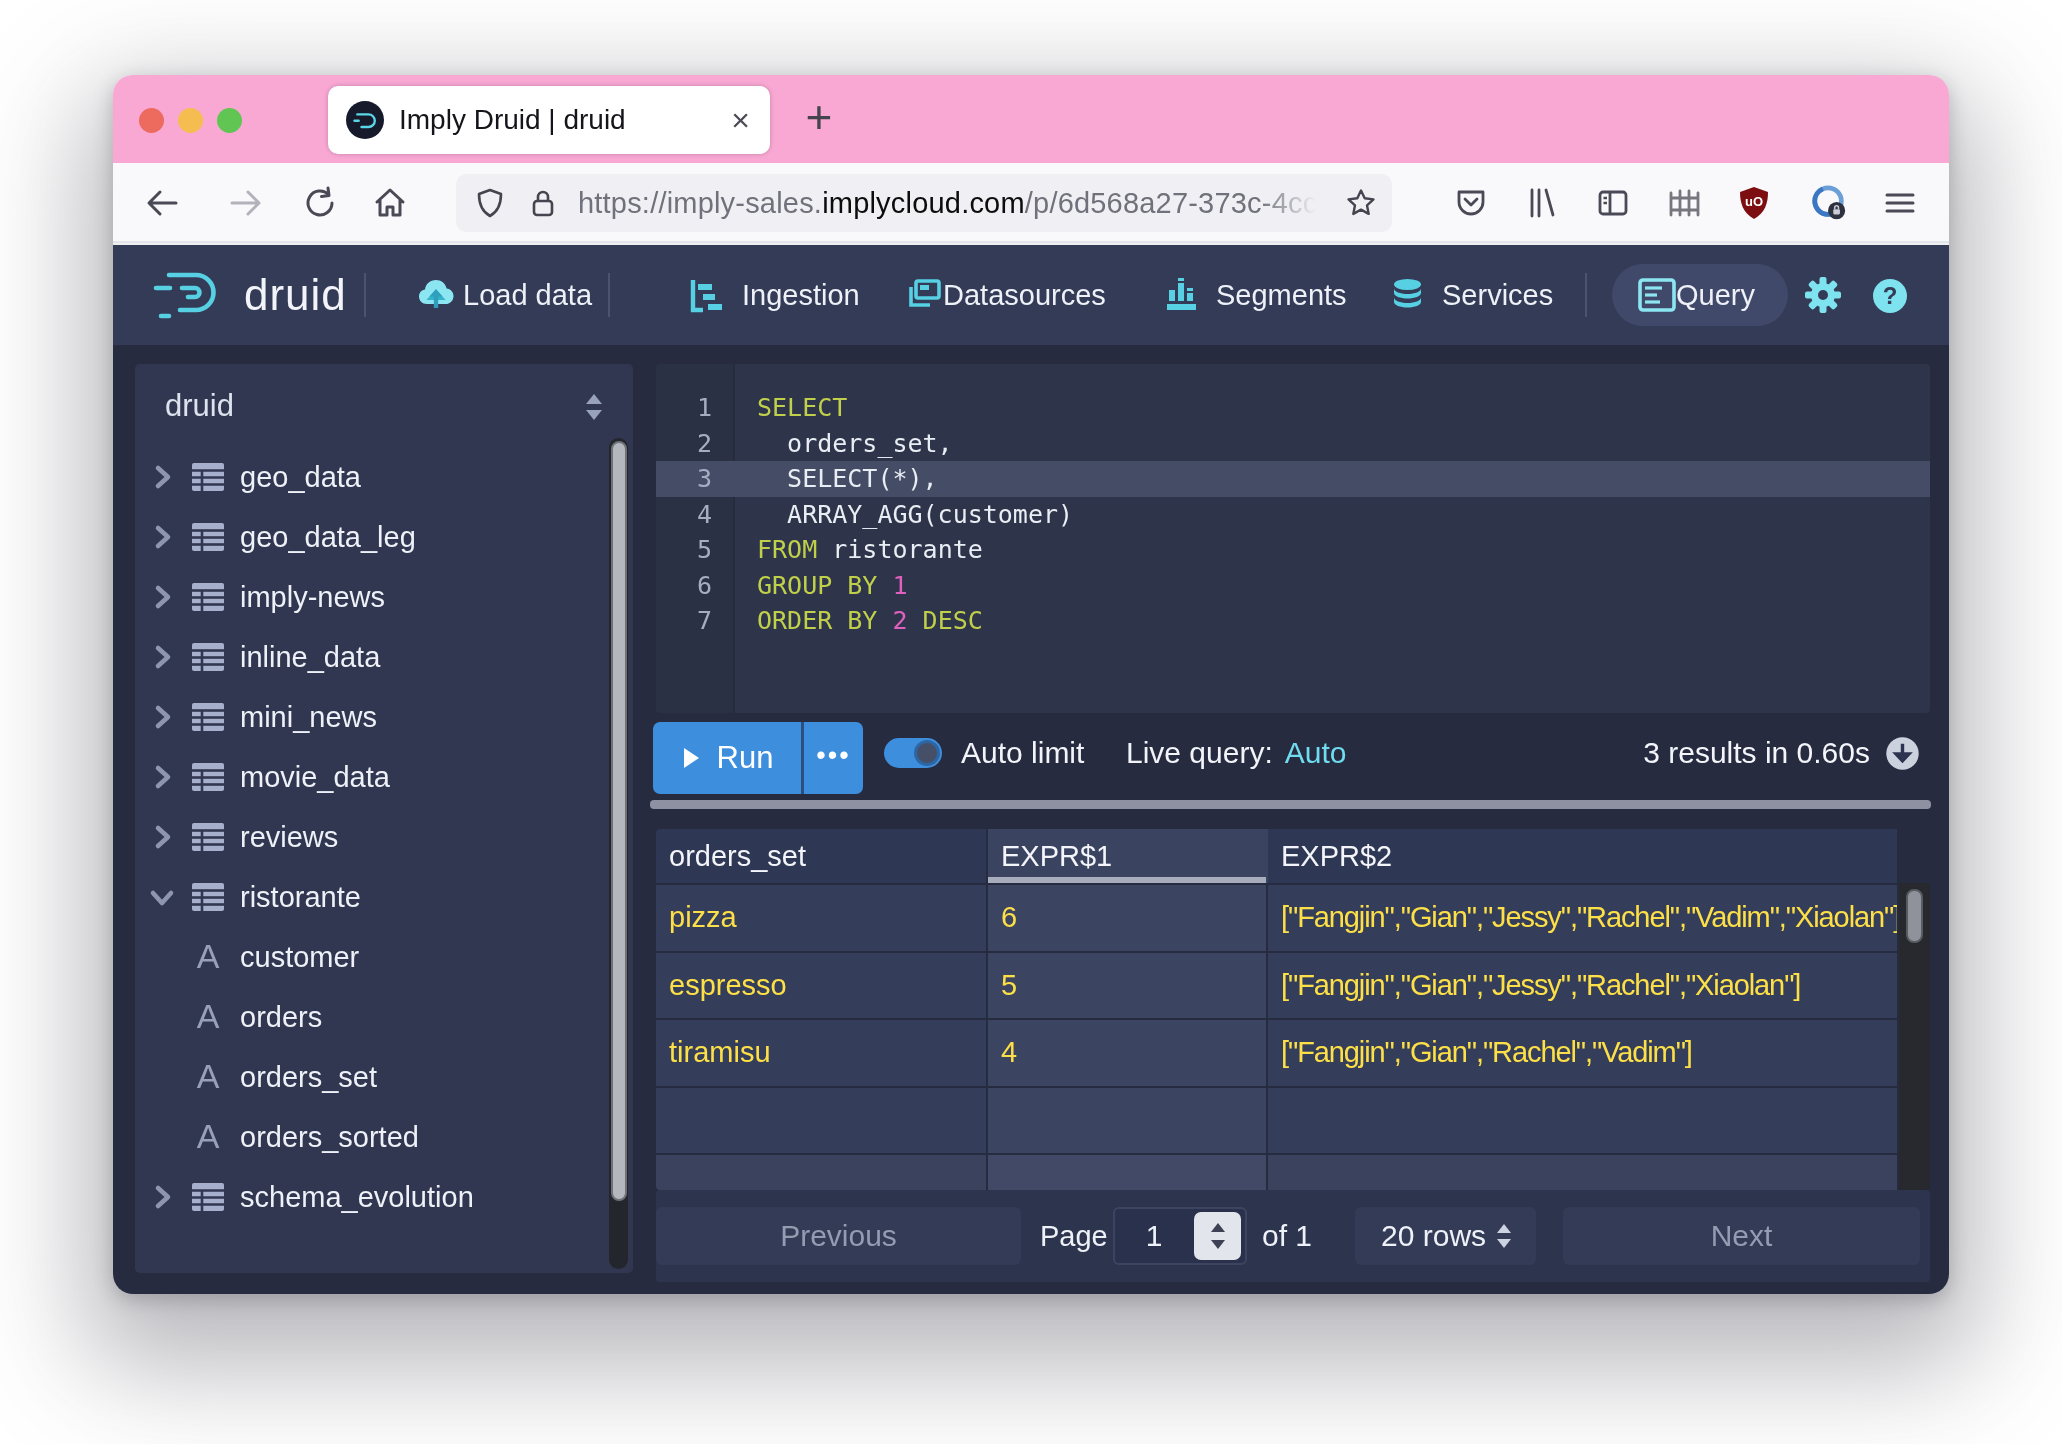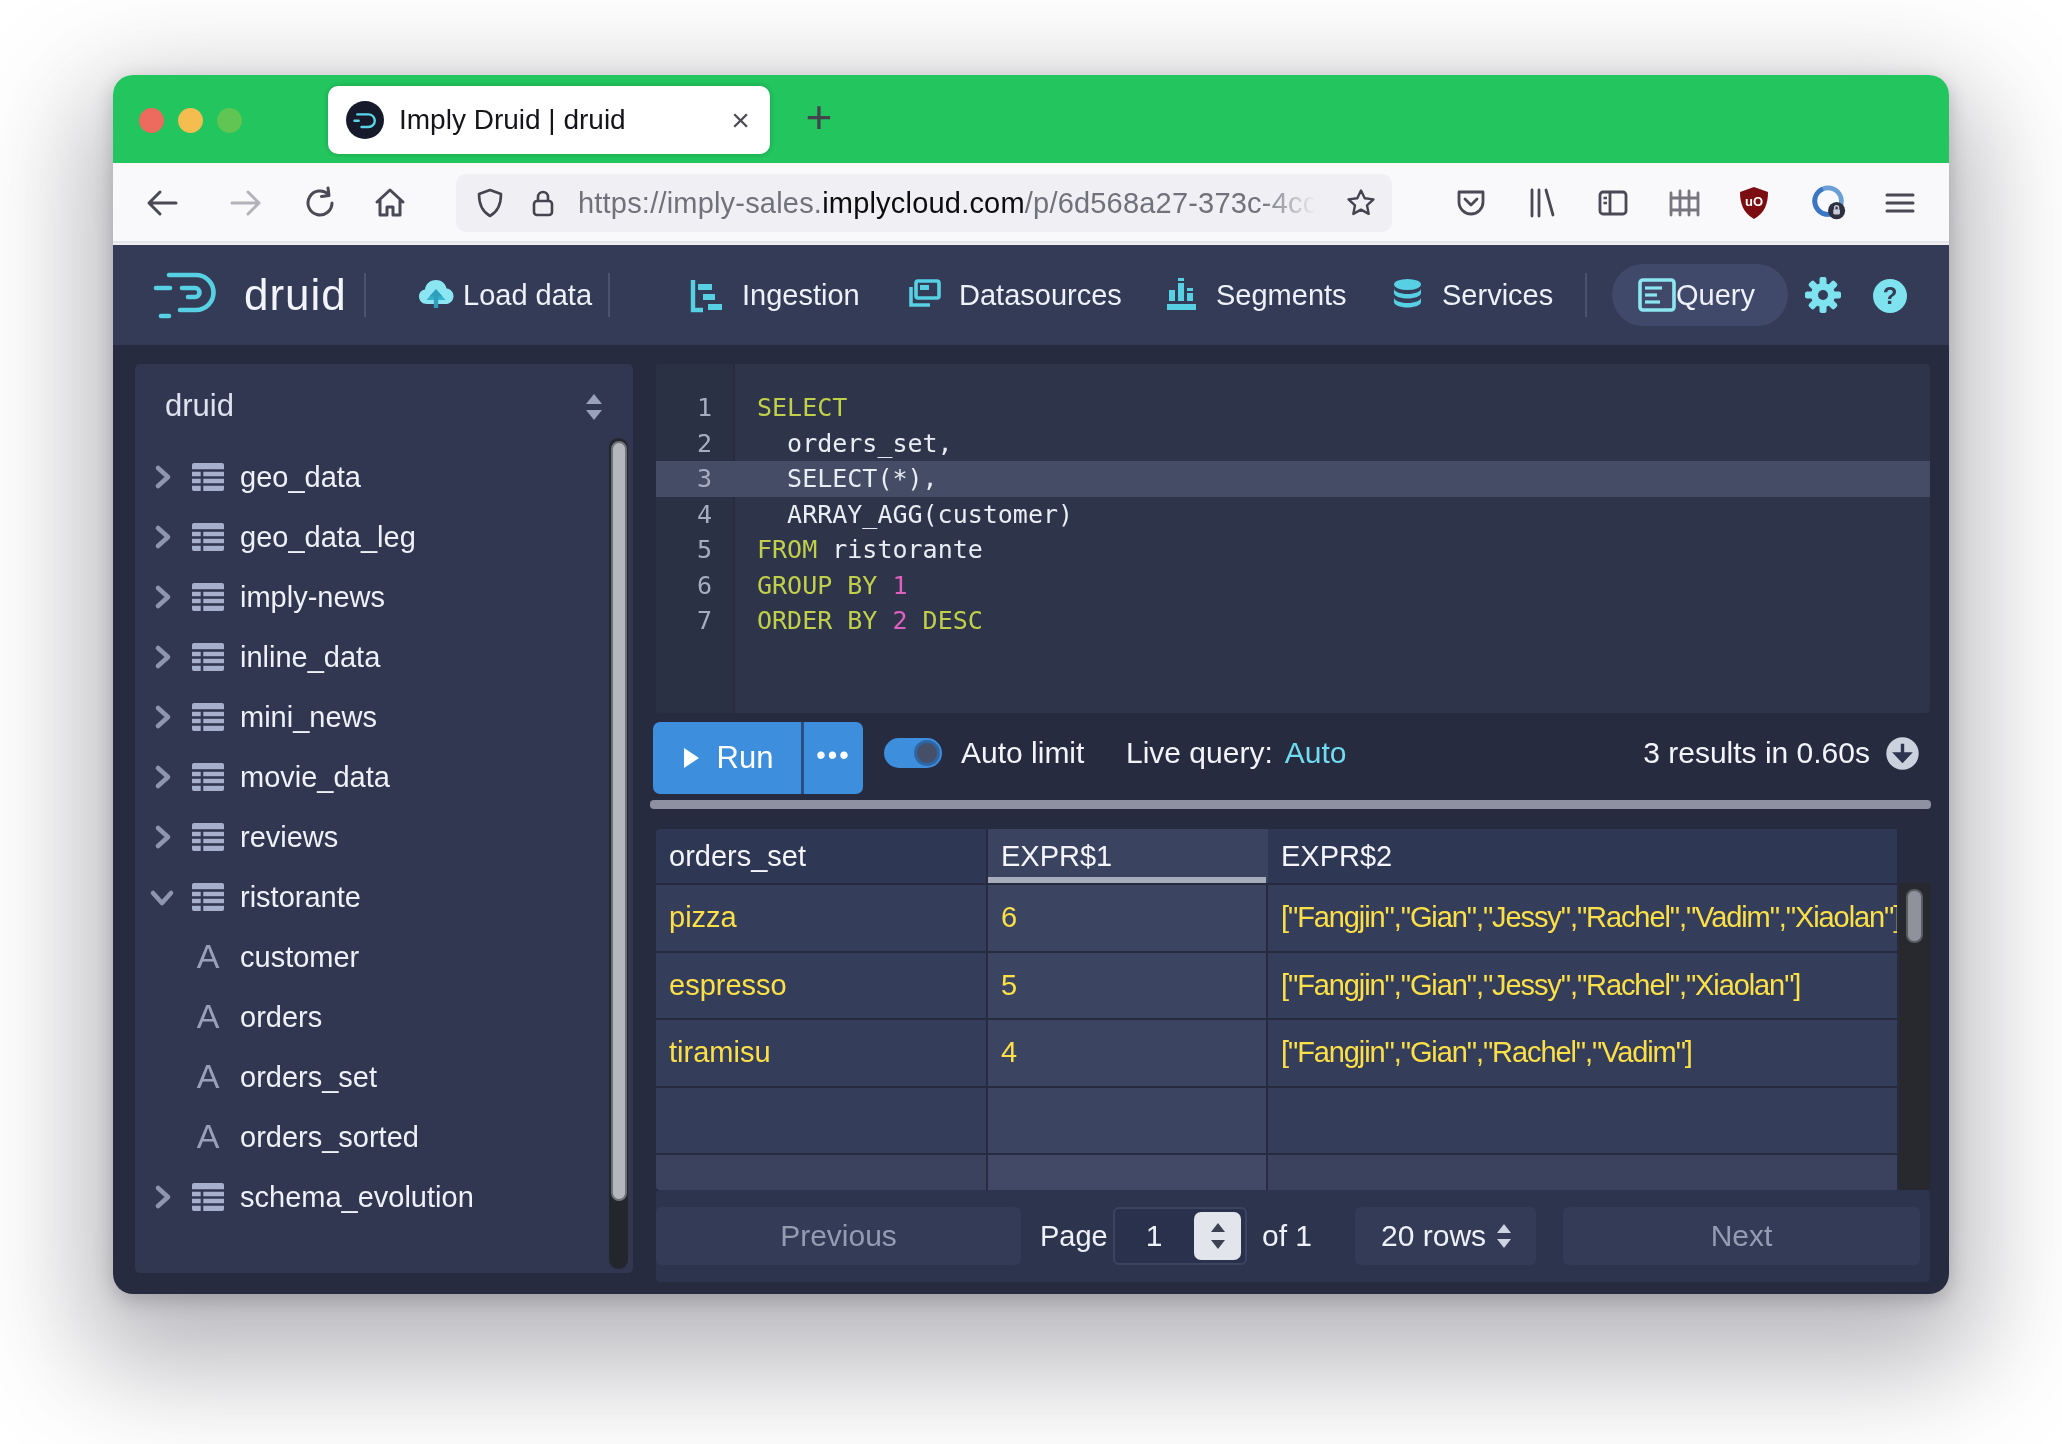--- a/index.html
+++ b/index.html
@@ -4,21 +4,21 @@
 <style>
   * { margin:0; padding:0; box-sizing:border-box; }
   html,body { width:2062px; height:1444px; overflow:hidden; }
   body { background:#ffffff; font-family:"Liberation Sans", sans-serif; }
 
   .window { position:absolute; left:113px; top:75px; width:1836px; height:1219px;
     border-radius:20px; overflow:hidden; background:#efeff1;
     box-shadow: 0 45px 110px 30px rgba(80,80,92,.40), 0 6px 20px rgba(0,0,0,.22); }
 
   
-  .tabstrip { position:relative; height:88px; background:#22c55e; }
+  .tabstrip { position:relative; height:88px; background:#f9a8d4; }
   .dot { position:absolute; top:33px; width:25px; height:25px; border-radius:50%; }
   .dot.red { left:26px; background:#ec6a5e; }
   .dot.yellow { left:65px; background:#f5bd4f; }
   .dot.green { left:104px; background:#61c554; }
   .tab { position:absolute; left:215px; top:11px; width:442px; height:68px; background:#ffffff;
     border-radius:10px; box-shadow:0 0 5px rgba(0,0,0,.22); display:flex; align-items:center; }
   .favicon { width:38px; height:38px; border-radius:50%; background:#161a2b; margin-left:18px;
     display:flex; align-items:center; justify-content:center; flex:none; }
   .tab-title { margin-left:15px; font-size:28px; color:#15141a; white-space:nowrap; }
   .tab-close { margin-left:auto; margin-right:20px; font-size:32px; color:#4c4b55; line-height:1; }
@@ -258,21 +258,21 @@
         </svg>
         <span class="navlabel" style="margin-left:16px">Ingestion</span>
       </div>
 
       <div class="ah" style="left:793px">
         <svg width="37" height="37" viewBox="0 0 37 37">
           <rect x="10" y="4" width="23" height="17" rx="2" fill="none" stroke="#56d0e2" stroke-width="3.6"></rect>
           <path d="M5 10 V28 H24" fill="none" stroke="#56d0e2" stroke-width="3.6"></path>
           <rect x="14" y="8" width="9" height="5" fill="#56d0e2"></rect>
         </svg>
-        <span class="navlabel" style="margin-left:16px">Datasources</span>
+        <span class="navlabel" style="">Datasources</span>
       </div>
 
       <div class="ah" style="left:1050px">
         <svg width="37" height="37" viewBox="0 0 37 37">
           <rect x="4" y="27" width="29" height="6" fill="#56d0e2"></rect>
           <rect x="6" y="13" width="6" height="11" fill="#56d0e2"></rect>
           <rect x="15" y="6" width="6" height="18" fill="#56d0e2"></rect>
           <rect x="24" y="16" width="6" height="8" fill="#56d0e2"></rect>
           <rect x="15" y="1" width="6" height="3" fill="#56d0e2"></rect>
           <rect x="24" y="11" width="6" height="3" fill="#56d0e2"></rect>

